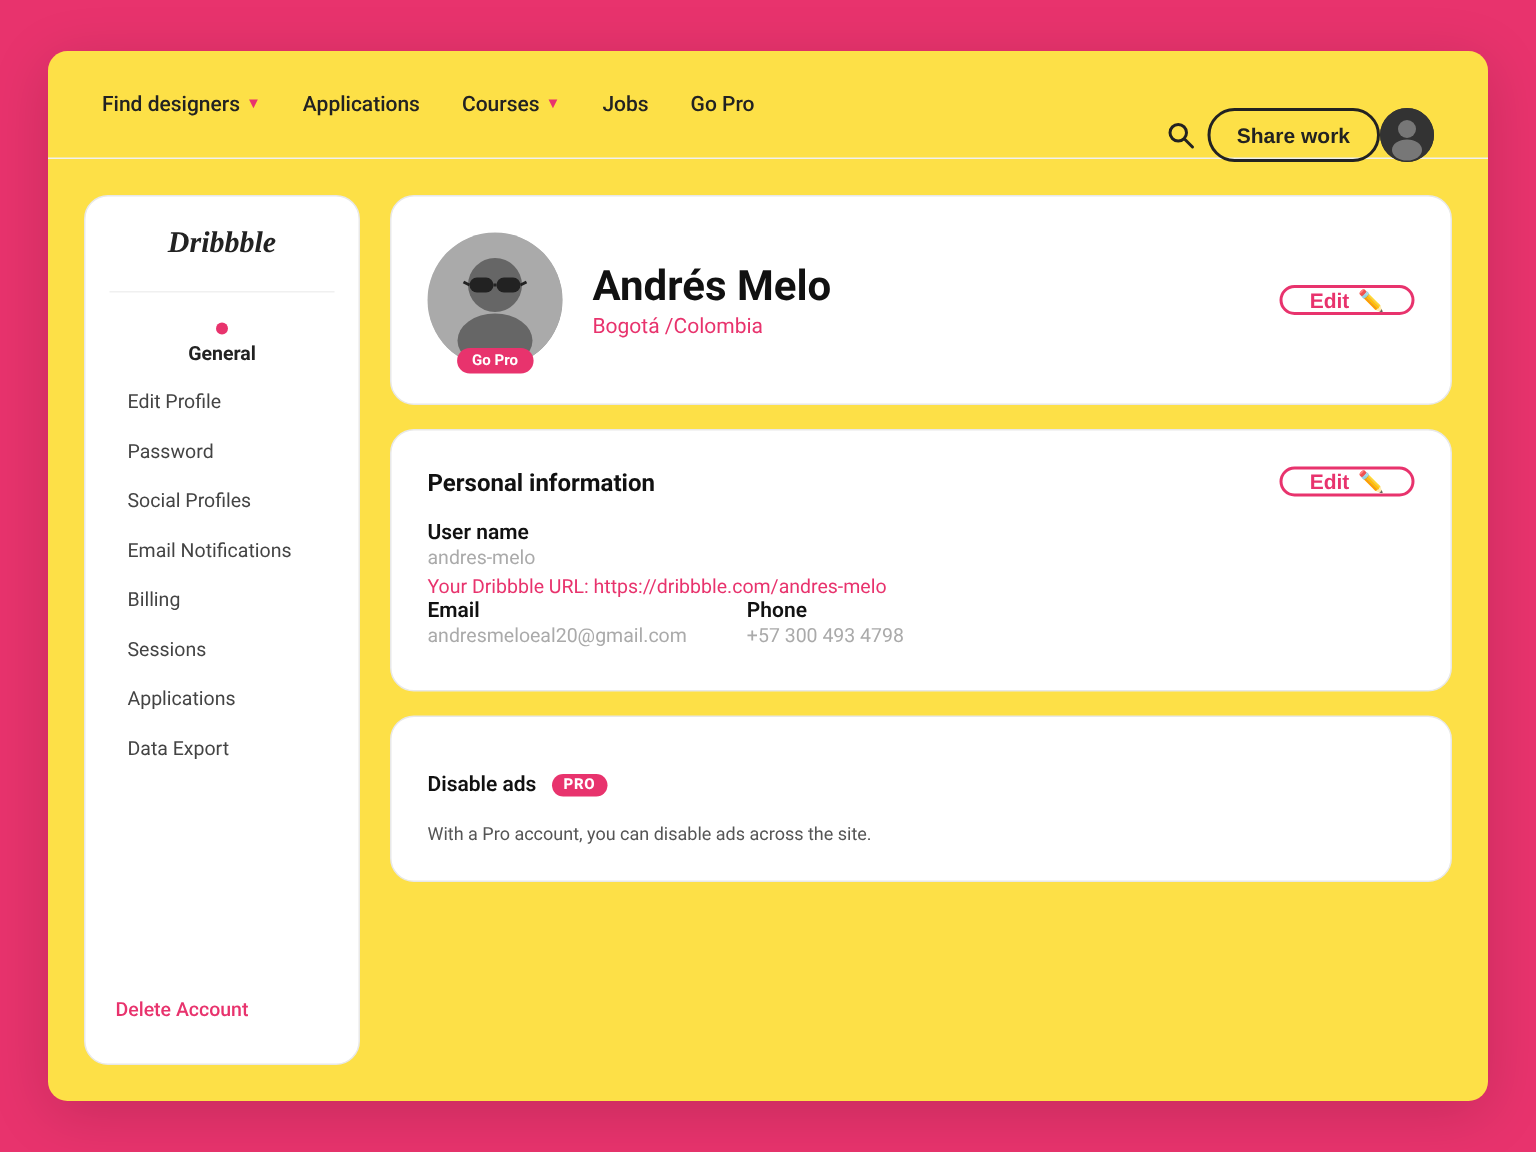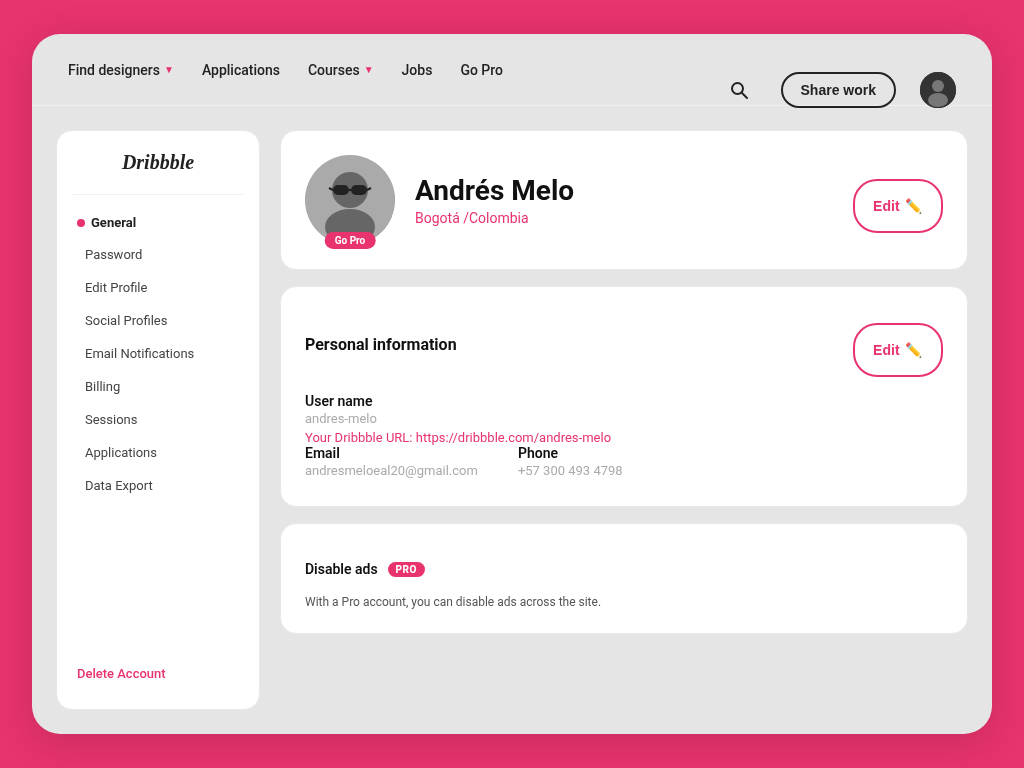--- a/index.html
+++ b/index.html
@@ -8,22 +8,22 @@
       font-family: -apple-system, BlinkMacSystemFont, 'Segoe UI', Roboto, Helvetica, Arial, sans-serif;
       display: flex;
       align-items: center;
       justify-content: center;
       min-height: 100vh;
       width: 1024px;
       height: 768px;
       overflow: hidden;
     }
     .outer-card {
-      background: #e5e5e5;
-      border-radius: 28px;
+      background: #fde047;
+      border-radius: 13px;
       width: 960px;
       height: 700px;
       display: flex;
       flex-direction: column;
       overflow: hidden;
       box-shadow: 0 8px 40px rgba(0,0,0,0.15);
     }
     
     .nav {
       display: flex;
@@ -48,21 +48,21 @@
       gap: 4px;
       font-weight: 500;
     }
     .nav-link .arrow {
       font-size: 10px;
       color: #E8336D;
     }
     .nav-actions {
       display: flex;
       align-items: center;
-      gap: 24px;
+      gap: 0;
       margin-top: 41px;
     }
     .search-icon-btn {
       background: none;
       border: none;
       cursor: pointer;
       display: flex;
       align-items: center;
       justify-content: center;
       width: 36px;
@@ -92,21 +92,21 @@
     
     .main-content {
       display: flex;
       flex: 1;
       overflow: hidden;
       padding: 24px;
       gap: 20px;
     }
     
     .sidebar {
-      width: 204px;
+      width: 184px;
       flex-shrink: 0;
       background: #ffffff;
       border: 1px solid #e8e8e8;
       border-radius: 16px;
       padding: 20px 0;
       display: flex;
       flex-direction: column;
     }
     .sidebar-logo {
       text-align: center;
@@ -127,20 +127,21 @@
     }
     .sidebar-section-label {
       display: flex;
       align-items: center;
       gap: 6px;
       padding: 8px 20px;
       font-size: 13px;
       font-weight: 700;
       color: #222;
       cursor: pointer;
+      flex-direction: column;
     }
     .sidebar-dot {
       width: 8px;
       height: 8px;
       border-radius: 50%;
       background: #E8336D;
       display: inline-block;
     }
     .sidebar-item {
       padding: 9px 20px 9px 28px;
@@ -222,27 +223,26 @@
       color: #E8336D;
       margin-top: 3px;
     }
     .edit-btn {
       display: flex;
       align-items: center;
       gap: 6px;
       border: 2px solid #E8336D;
       background: none;
       border-radius: 24px;
-      padding: 17px 18px;
+      padding: 0 18px;
       font-size: 14px;
       font-weight: 600;
       color: #E8336D;
       cursor: pointer;
       flex-shrink: 0;
-      margin-top: 12px;
     }
     .edit-icon {
       font-size: 14px;
     }
     
     .section-header {
       display: flex;
       align-items: center;
       justify-content: space-between;
       margin-bottom: 16px;
@@ -369,22 +369,22 @@
 
     <aside class="sidebar">
       <div class="sidebar-logo">
         <span class="sidebar-logo-text">Dribbble</span>
       </div>
       <div class="sidebar-divider"></div>
       <div class="sidebar-section-label">
         <span class="sidebar-dot"></span>
         <span>General</span>
       </div>
+      <div class="sidebar-item">Edit Profile</div>
       <div class="sidebar-item">Password</div>
-      <div class="sidebar-item">Edit Profile</div>
       <div class="sidebar-item">Social Profiles</div>
       <div class="sidebar-item">Email Notifications</div>
       <div class="sidebar-item">Billing</div>
       <div class="sidebar-item">Sessions</div>
       <div class="sidebar-item">Applications</div>
       <div class="sidebar-item">Data Export</div>
       <div class="sidebar-delete">Delete Account</div>
     </aside>
 
     <div class="right-panel">

